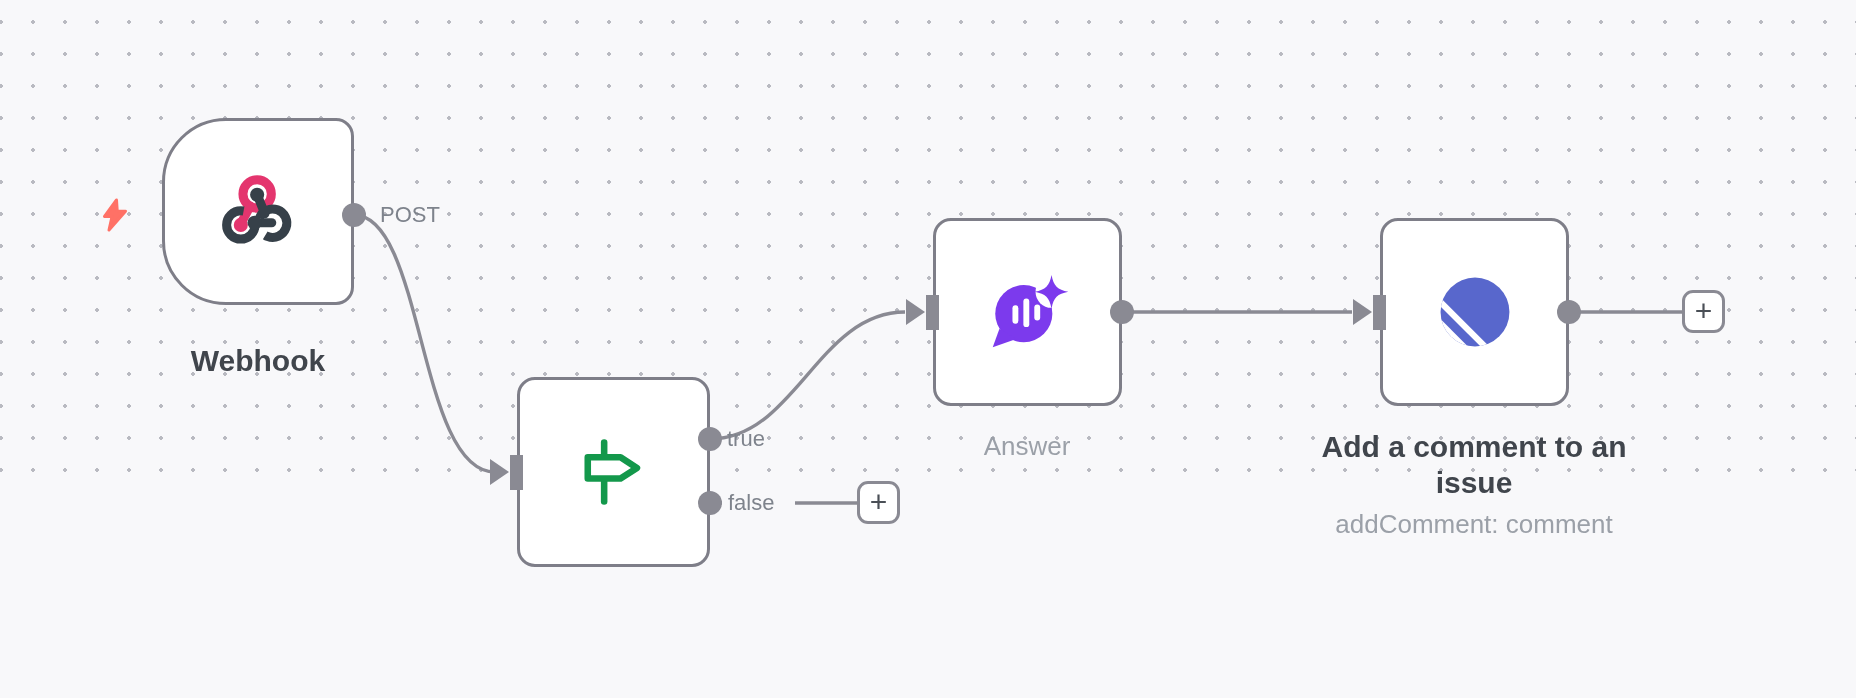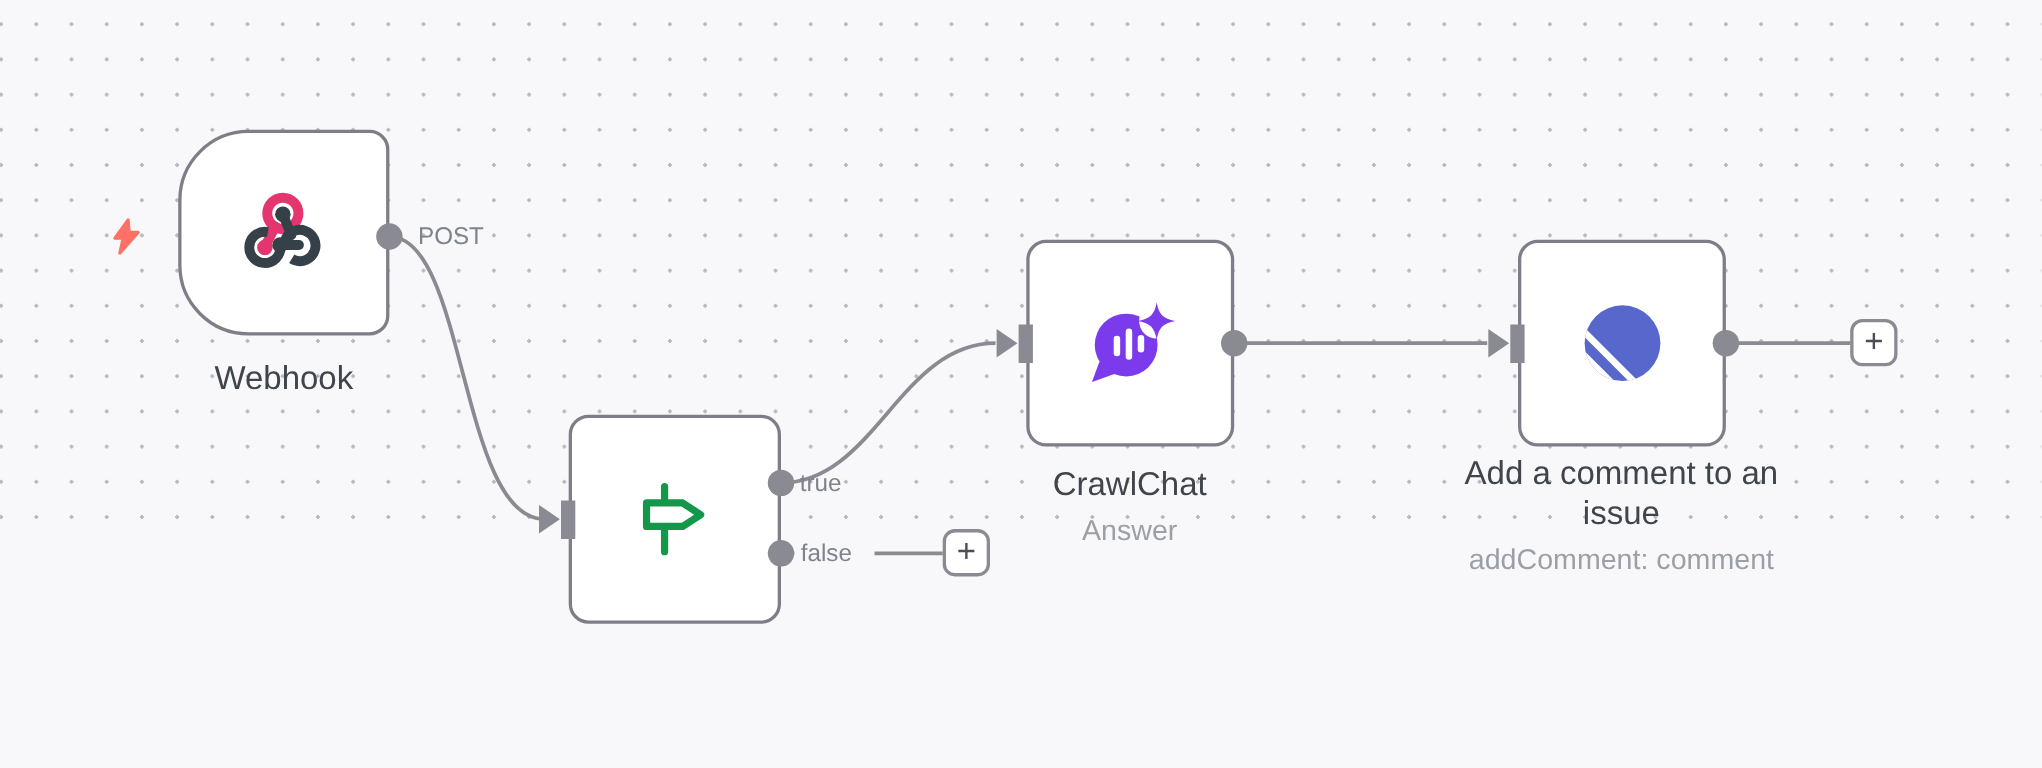--- a/index.html
+++ b/index.html
@@ -41,21 +41,21 @@
   
   .plus-btn{
     position:absolute;width:43px;height:43px;box-sizing:border-box;
     background:#fff;border:3.2px solid #8a8a93;border-radius:11px;
     display:flex;align-items:center;justify-content:center;
     font-size:30px;font-weight:400;color:#4a4f56;z-index:3;cursor:pointer;
     line-height:1;padding-bottom:2px;
   }
   
   .node-label{position:absolute;z-index:2;text-align:center;}
-  .node-title{font-size:30px;font-weight:400;color:#40454c;line-height:36px;}
+  .node-title{font-size:30px;font-weight:700;color:#40454c;line-height:36px;margin-top:16px;}
   .node-subtitle{font-size:26px;font-weight:400;color:#9ba0a8;margin-top:8px;}
   .port-label{
     position:absolute;z-index:3;font-size:22px;color:#7e838c;
     line-height:24px;white-space:nowrap;
   }
   .bolt{position:absolute;z-index:2;}
 </style>
 </head>
 <body>
 
@@ -118,21 +118,20 @@
       <rect x="44.5" y="34" width="7" height="34" rx="3.5" fill="#ffffff"></rect>
       <rect x="57.5" y="41" width="7" height="19" rx="3.5" fill="#ffffff"></rect>
     </svg>
   </div>
   <div class="in-conn">
     <div class="in-tri" style="left:906px;top:299px"></div>
     <div class="in-bar" style="left:926px;top:295px"></div>
   </div>
   <div class="out-dot" style="left:1110px;top:300px"></div>
   <div class="node-label" style="left:877px;top:423px;width:300px">
-    <div class="node-title">CrawlChat</div>
     <div class="node-subtitle">Answer</div>
   </div>
 
   <div class="node" style="left:1380px;top:218px;width:189px;height:188px">
     <svg class="node-icon" width="82" height="82" viewBox="0 0 100 100">
       <defs>
           <clipPath id="lc">
             <circle cx="50" cy="50" r="42"></circle>
           </clipPath>
         </defs>

